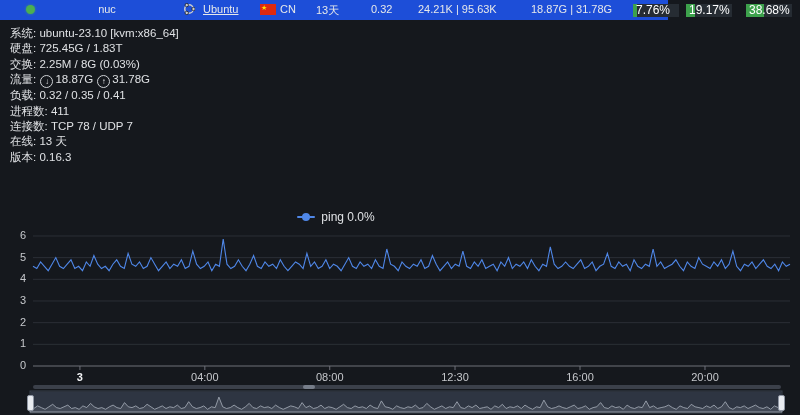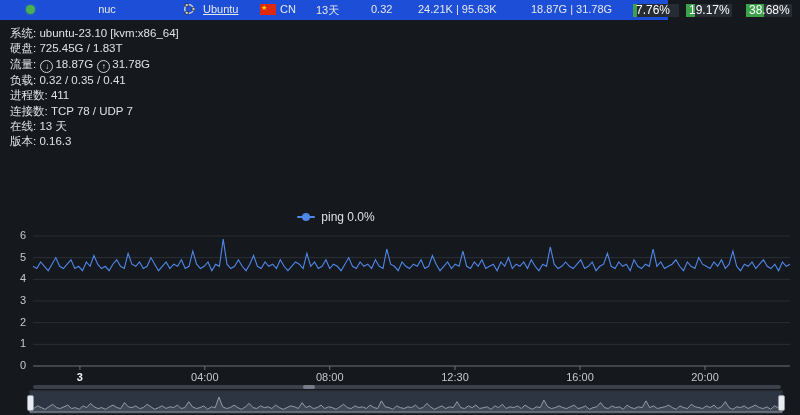--- a/index.html
+++ b/index.html
@@ -109,20 +109,21 @@
   </span>
   <span class="gauge g3">
     <span class="gauge-fill" style="width: 38.68%;"></span>
     <span class="gauge-label">38.68%</span>
   </span>
 </div>
 
 <div class="info">
     <div class="info-line">系统: ubuntu-23.10 [kvm:x86_64]</div>
     <div class="info-line">硬盘: 725.45G / 1.83T</div>
+    <div class="info-line">交换: 2.25M / 8G (0.03%)</div>
     <div class="info-line"><span>流量: </span><span class="circ">↓</span><span>18.87G </span><span class="circ">↑</span><span>31.78G</span></div>
     <div class="info-line">负载: 0.32 / 0.35 / 0.41</div>
     <div class="info-line">进程数: 411</div>
     <div class="info-line">连接数: TCP 78 / UDP 7</div>
     <div class="info-line">在线: 13 天</div>
     <div class="info-line">版本: 0.16.3</div>
   </div>
 
 <div class="legend">
   <span class="legend-marker">

